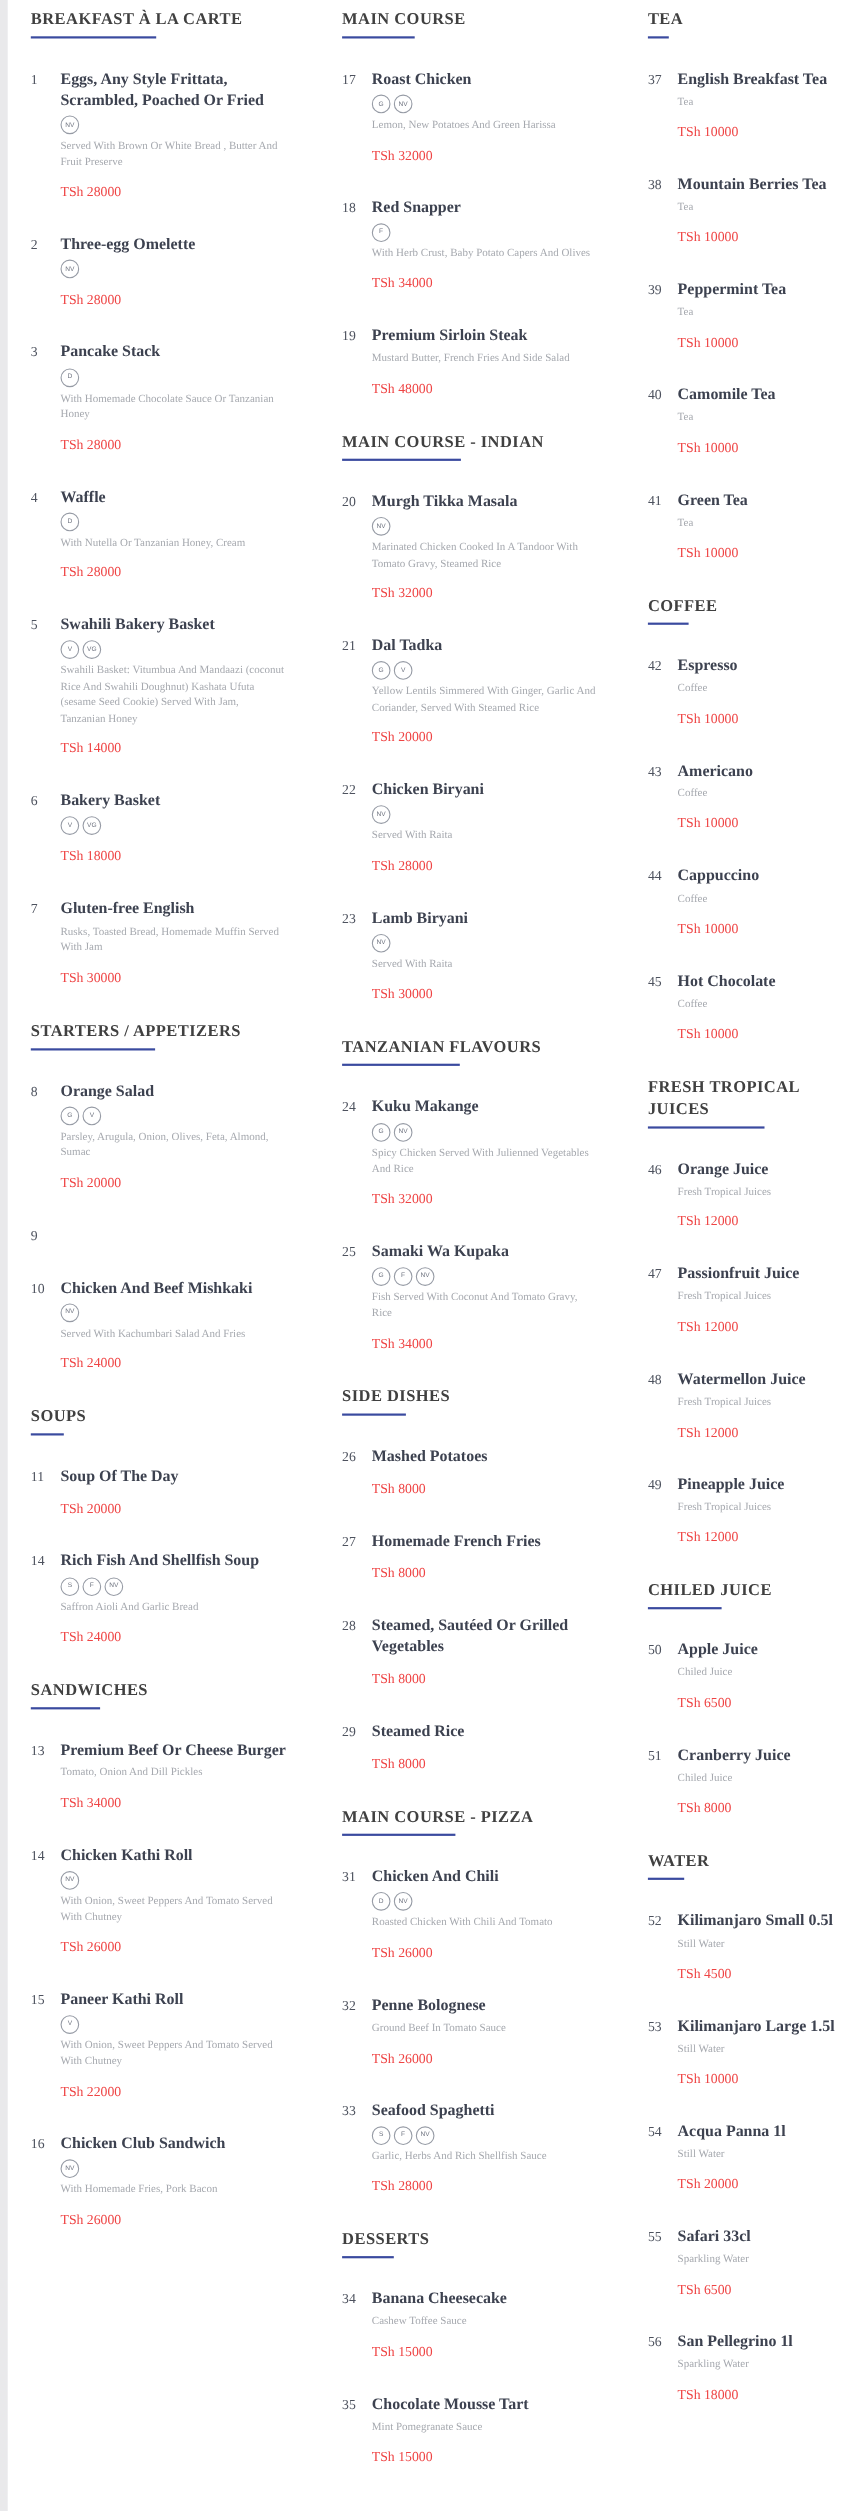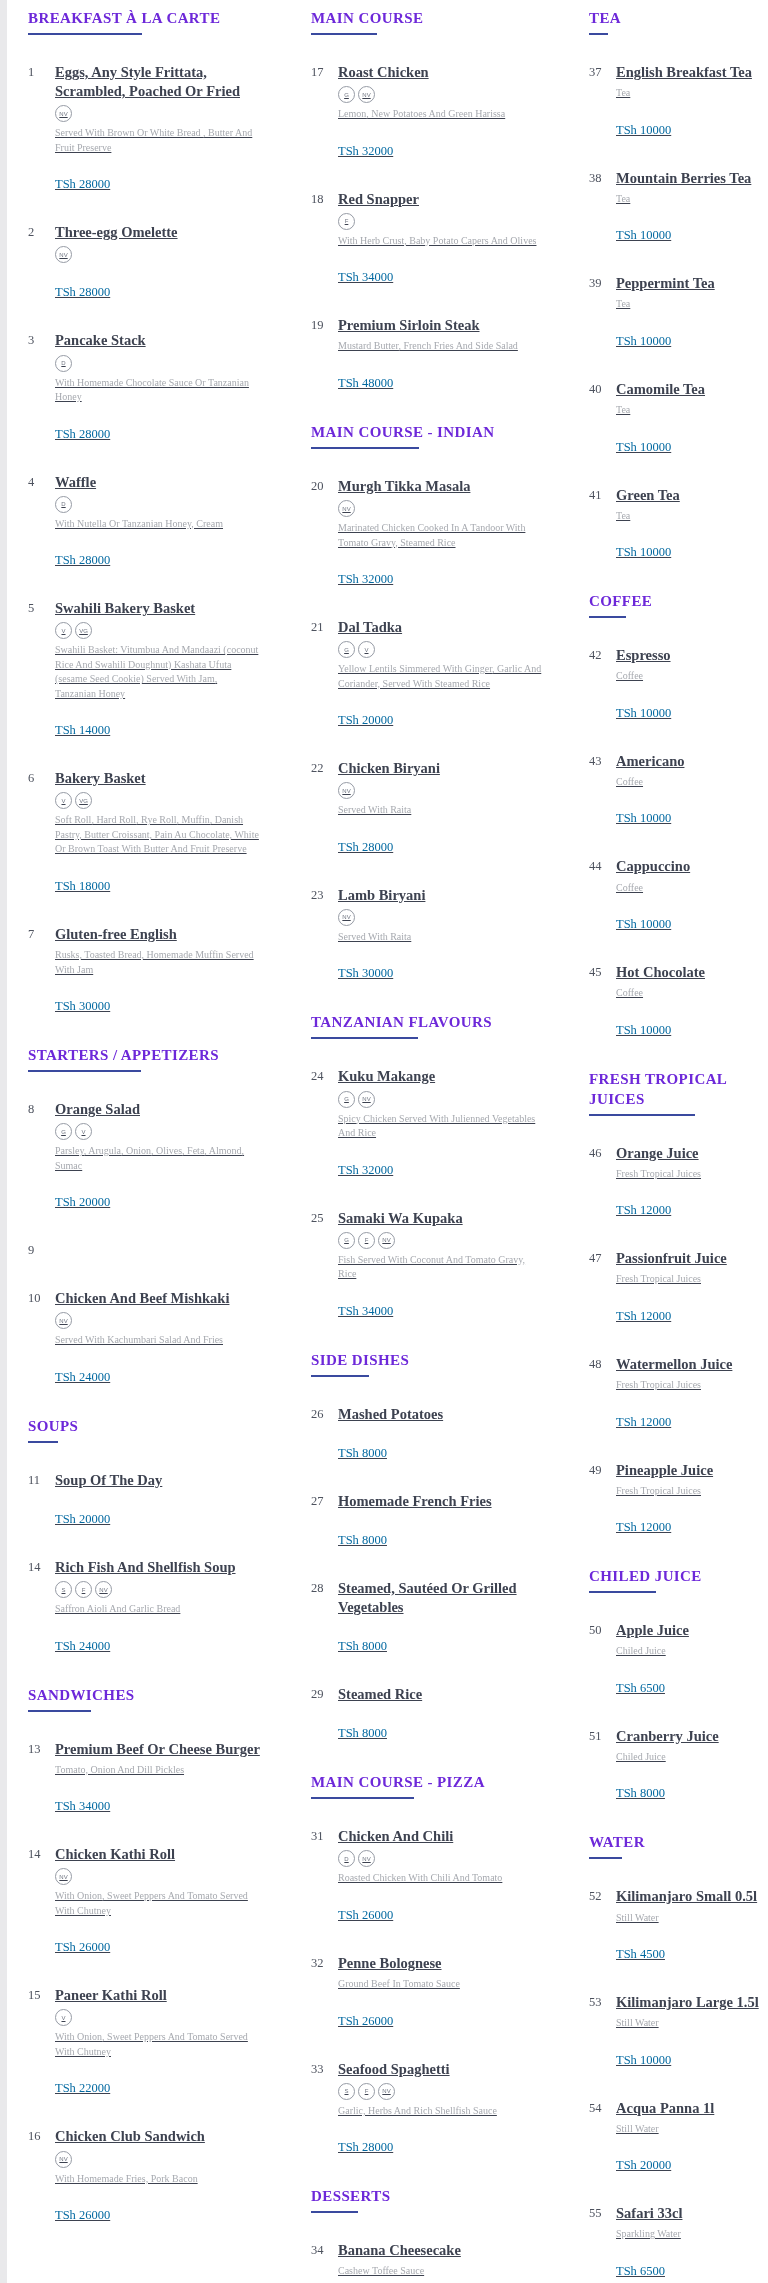--- a/index.html
+++ b/index.html
@@ -5,35 +5,35 @@
   html,body{margin:0;padding:0;}
   body{
     width:768px;min-height:2283px;background:#ffffff;position:relative;
     font-family:"Liberation Serif", serif;color:#3d4250;
     -webkit-font-smoothing:antialiased;
   }
   .left-strip{position:absolute;left:0;top:0;width:7px;height:100%;background:#e9e9eb;}
   .menu{display:grid;grid-template-columns:283px 278px 1fr;padding:8px 0 0 28px;align-items:start;}
   .section{margin:0;}
   .section-header{margin-bottom:28px;}
-  .section-title{display:inline-block;font-size:15px;font-weight:700;letter-spacing:.4px;line-height:20px;color:#6d28d9;}
+  .section-title{display:inline-block;font-size:15px;font-weight:700;letter-spacing:.4px;line-height:20px;color:#404040;}
   .section-underline{height:2px;background:#3a4a9f;width:59%;margin-top:5px;}
   .item{display:flex;margin-bottom:31px;}
   .item-num{width:27px;flex:0 0 27px;font-size:12.5px;color:#4d525e;padding-top:2px;}
-  .item-body{max-width:205px;text-decoration:underline;}
+  .item-body{max-width:205px;}
   .col-3 .item-body{max-width:175px;}
   .item-title{font-size:14.5px;font-weight:700;line-height:1.32;color:#3d4250;}
   .badges{margin-top:4px;height:17px;display:flex;gap:3px;align-items:center;}
   .badge{
     display:inline-flex;align-items:center;justify-content:center;
     width:15px;height:15px;border:1px solid #969ba5;border-radius:50%;
     font-family:"Liberation Sans", sans-serif;font-size:6px;color:#6f7480;letter-spacing:0;
   }
   .item-desc{margin-top:4px;font-size:10px;line-height:1.45;color:#a6a9af;}
-  .item-price{margin-top:22px;font-size:12.5px;color:#0369a1;}
+  .item-price{margin-top:12px;font-size:12.5px;color:#ef4444;}
 </style>
 </head>
 <body>
 
 <div class="left-strip"></div>
 
 <div class="menu">
     <div class="col col-1">
       <section class="section">
         <div class="section-header">
@@ -95,21 +95,20 @@
           </div>
         </div>
         <div class="item">
           <div class="item-num">6</div>
           <div class="item-body">
             <div class="item-title">Bakery Basket</div>
             <div class="badges">
               <span class="badge">V</span>
               <span class="badge">VG</span>
             </div>
-            <div class="item-desc">Soft Roll, Hard Roll, Rye Roll, Muffin, Danish Pastry, Butter Croissant, Pain Au Chocolate, White Or Brown Toast With Butter And Fruit Preserve</div>
             <div class="item-price">TSh 18000</div>
           </div>
         </div>
         <div class="item">
           <div class="item-num">7</div>
           <div class="item-body">
             <div class="item-title">Gluten-free English</div>
             <div class="item-desc">Rusks, Toasted Bread, Homemade Muffin Served With Jam</div>
             <div class="item-price">TSh 30000</div>
           </div>

